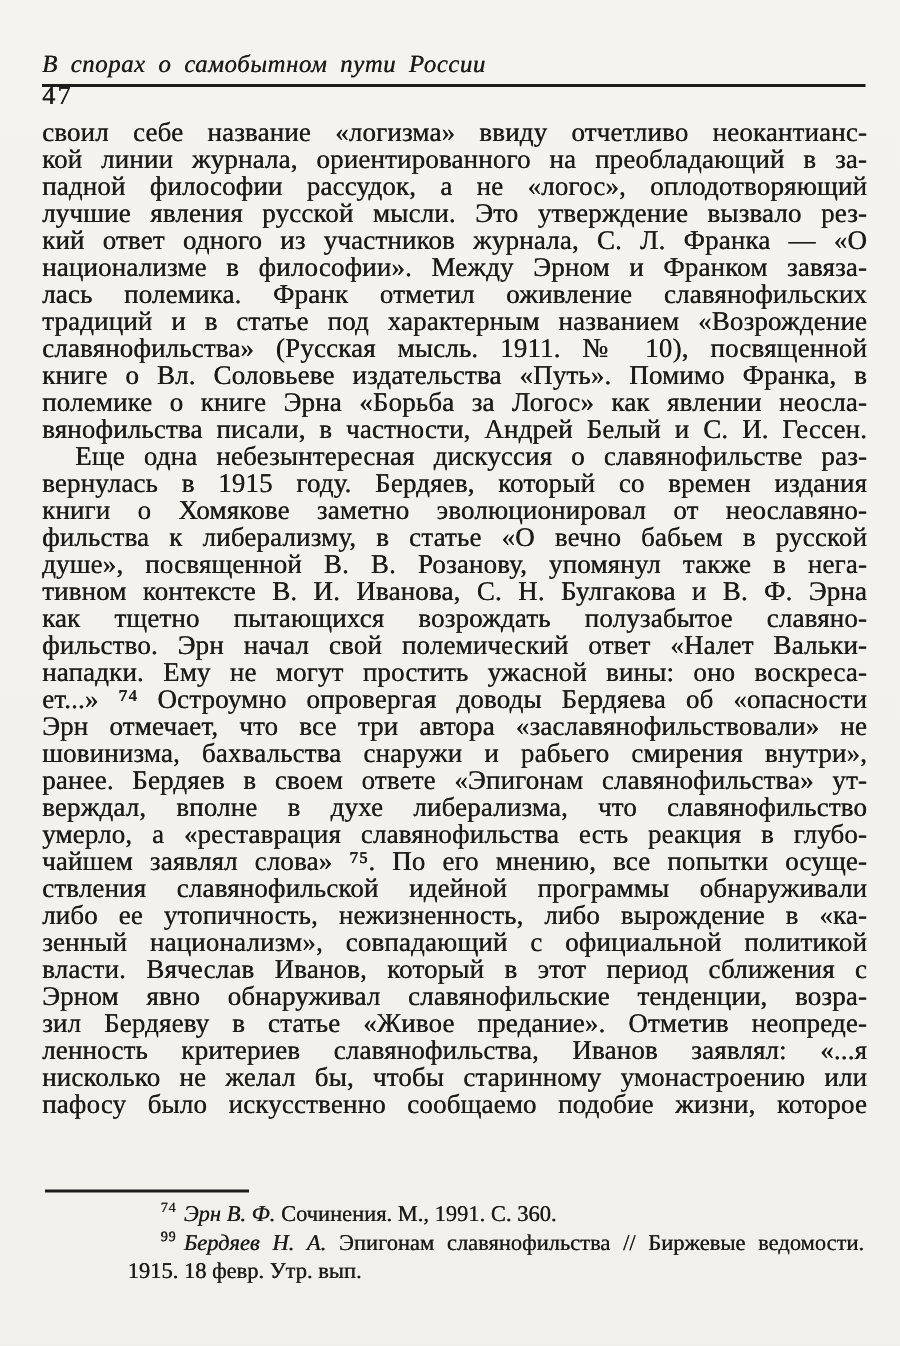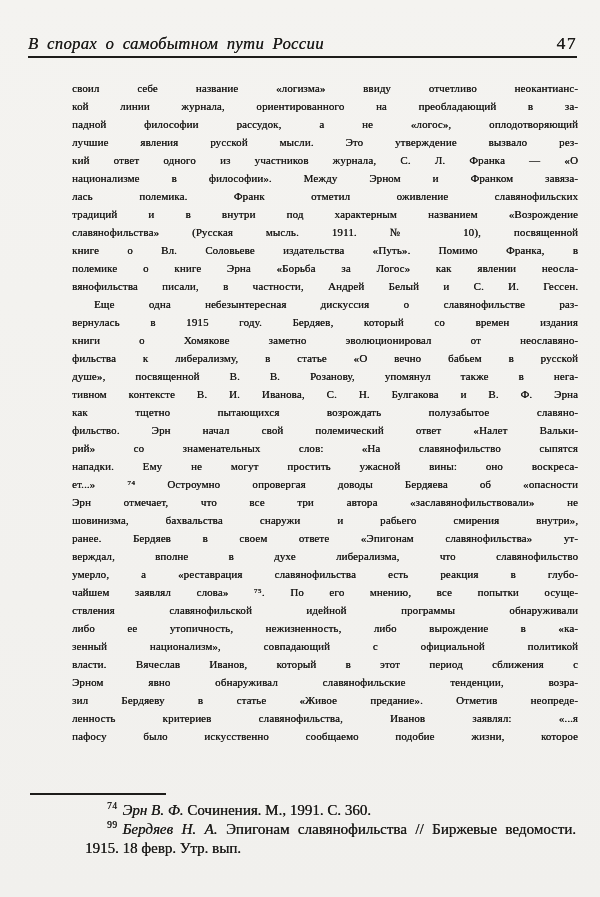--- a/index.html
+++ b/index.html
@@ -24,21 +24,22 @@
   }
 
   
   .running-head {
     position: absolute;
     left: 28px;
     right: 23px;
     top: 33px;
     display: flex;
     justify-content: space-between;
-    align-items: flex-end;
+    align-items: flex-start;
+    flex-direction: column;
   }
   .head-title {
     font-style: italic;
     font-size: 16.5px;
     letter-spacing: 0.4px;
     word-spacing: 4px;
   }
   .page-num {
     font-size: 17.5px;
     letter-spacing: 1.5px;
@@ -53,27 +54,26 @@
   }
 
   
   .body-text {
     position: absolute;
     left: 28px;
     top: 79px;
     width: 550px;
   }
   .line {
-    font-size: 11px;
+    font-size: 18px;
     line-height: 18px;
     height: 18px;
     text-align: justify;
     text-align-last: justify;
     letter-spacing: 0.1px;
-    margin-left: 44px;
   }
   .line.indent { text-indent: 22px; }
 
   
   .fn-rule {
     position: absolute;
     left: 30px;
     top: 793px;
     width: 136px;
     height: 2px;
@@ -116,51 +116,51 @@
   <main class="body-text">
 
   <div>
         <div class="line">своил себе название «логизма» ввиду отчетливо неокантианс-</div>
         <div class="line">кой линии журнала, ориентированного на преобладающий в за-</div>
         <div class="line">падной философии рассудок, а не «логос», оплодотворяющий</div>
         <div class="line">лучшие явления русской мысли. Это утверждение вызвало рез-</div>
         <div class="line">кий ответ одного из участников журнала, С. Л. Франка — «О</div>
         <div class="line">национализме в философии». Между Эрном и Франком завяза-</div>
         <div class="line">лась полемика. Франк отметил оживление славянофильских</div>
-        <div class="line">традиций и в внутри под характерным названием «Возрождение</div>
+        <div class="line">традиций и в статье под характерным названием «Возрождение</div>
         <div class="line">славянофильства» (Русская мысль. 1911. № 10), посвященной</div>
         <div class="line">книге о Вл. Соловьеве издательства «Путь». Помимо Франка, в</div>
         <div class="line">полемике о книге Эрна «Борьба за Логос» как явлении неосла-</div>
         <div class="line">вянофильства писали, в частности, Андрей Белый и С. И. Гессен.</div>
       </div>
       <div>
         <div class="line indent">Еще одна небезынтересная дискуссия о славянофильстве раз-</div>
         <div class="line">вернулась в 1915 году. Бердяев, который со времен издания</div>
         <div class="line">книги о Хомякове заметно эволюционировал от неославяно-</div>
         <div class="line">фильства к либерализму, в статье «О вечно бабьем в русской</div>
         <div class="line">душе», посвященной В. В. Розанову, упомянул также в нега-</div>
         <div class="line">тивном контексте В. И. Иванова, С. Н. Булгакова и В. Ф. Эрна</div>
         <div class="line">как тщетно пытающихся возрождать полузабытое славяно-</div>
         <div class="line">фильство. Эрн начал свой полемический ответ «Налет Вальки-</div>
-        <div class="line">рий» со знаменательных слов: «На славянофильство сыпятся</div>
         <div class="line">нападки. Ему не могут простить ужасной вины: оно воскреса-</div>
         <div class="line">ет...» ⁷⁴ Остроумно опровергая доводы Бердяева об «опасности</div>
         <div class="line">Эрн отмечает, что все три автора «заславянофильствовали» не</div>
         <div class="line">шовинизма, бахвальства снаружи и рабьего смирения внутри»,</div>
         <div class="line">ранее. Бердяев в своем ответе «Эпигонам славянофильства» ут-</div>
         <div class="line">верждал, вполне в духе либерализма, что славянофильство</div>
         <div class="line">умерло, а «реставрация славянофильства есть реакция в глубо-</div>
         <div class="line">чайшем заявлял слова» ⁷⁵. По его мнению, все попытки осуще-</div>
         <div class="line">ствления славянофильской идейной программы обнаруживали</div>
         <div class="line">либо ее утопичность, нежизненность, либо вырождение в «ка-</div>
         <div class="line">зенный национализм», совпадающий с официальной политикой</div>
         <div class="line">власти. Вячеслав Иванов, который в этот период сближения с</div>
         <div class="line">Эрном явно обнаруживал славянофильские тенденции, возра-</div>
         <div class="line">зил Бердяеву в статье «Живое предание». Отметив неопреде-</div>
         <div class="line">ленность критериев славянофильства, Иванов заявлял: «...я</div>
+        <div class="line">нисколько не желал бы, чтобы старинному умонастроению или</div>
         <div class="line">пафосу было искусственно сообщаемо подобие жизни, которое</div>
       </div>
     </main>
 
   <div class="fn-rule"></div>
 
   <section class="footnotes">
 
     <div class="footnote">
       <div class="fn-line first">

